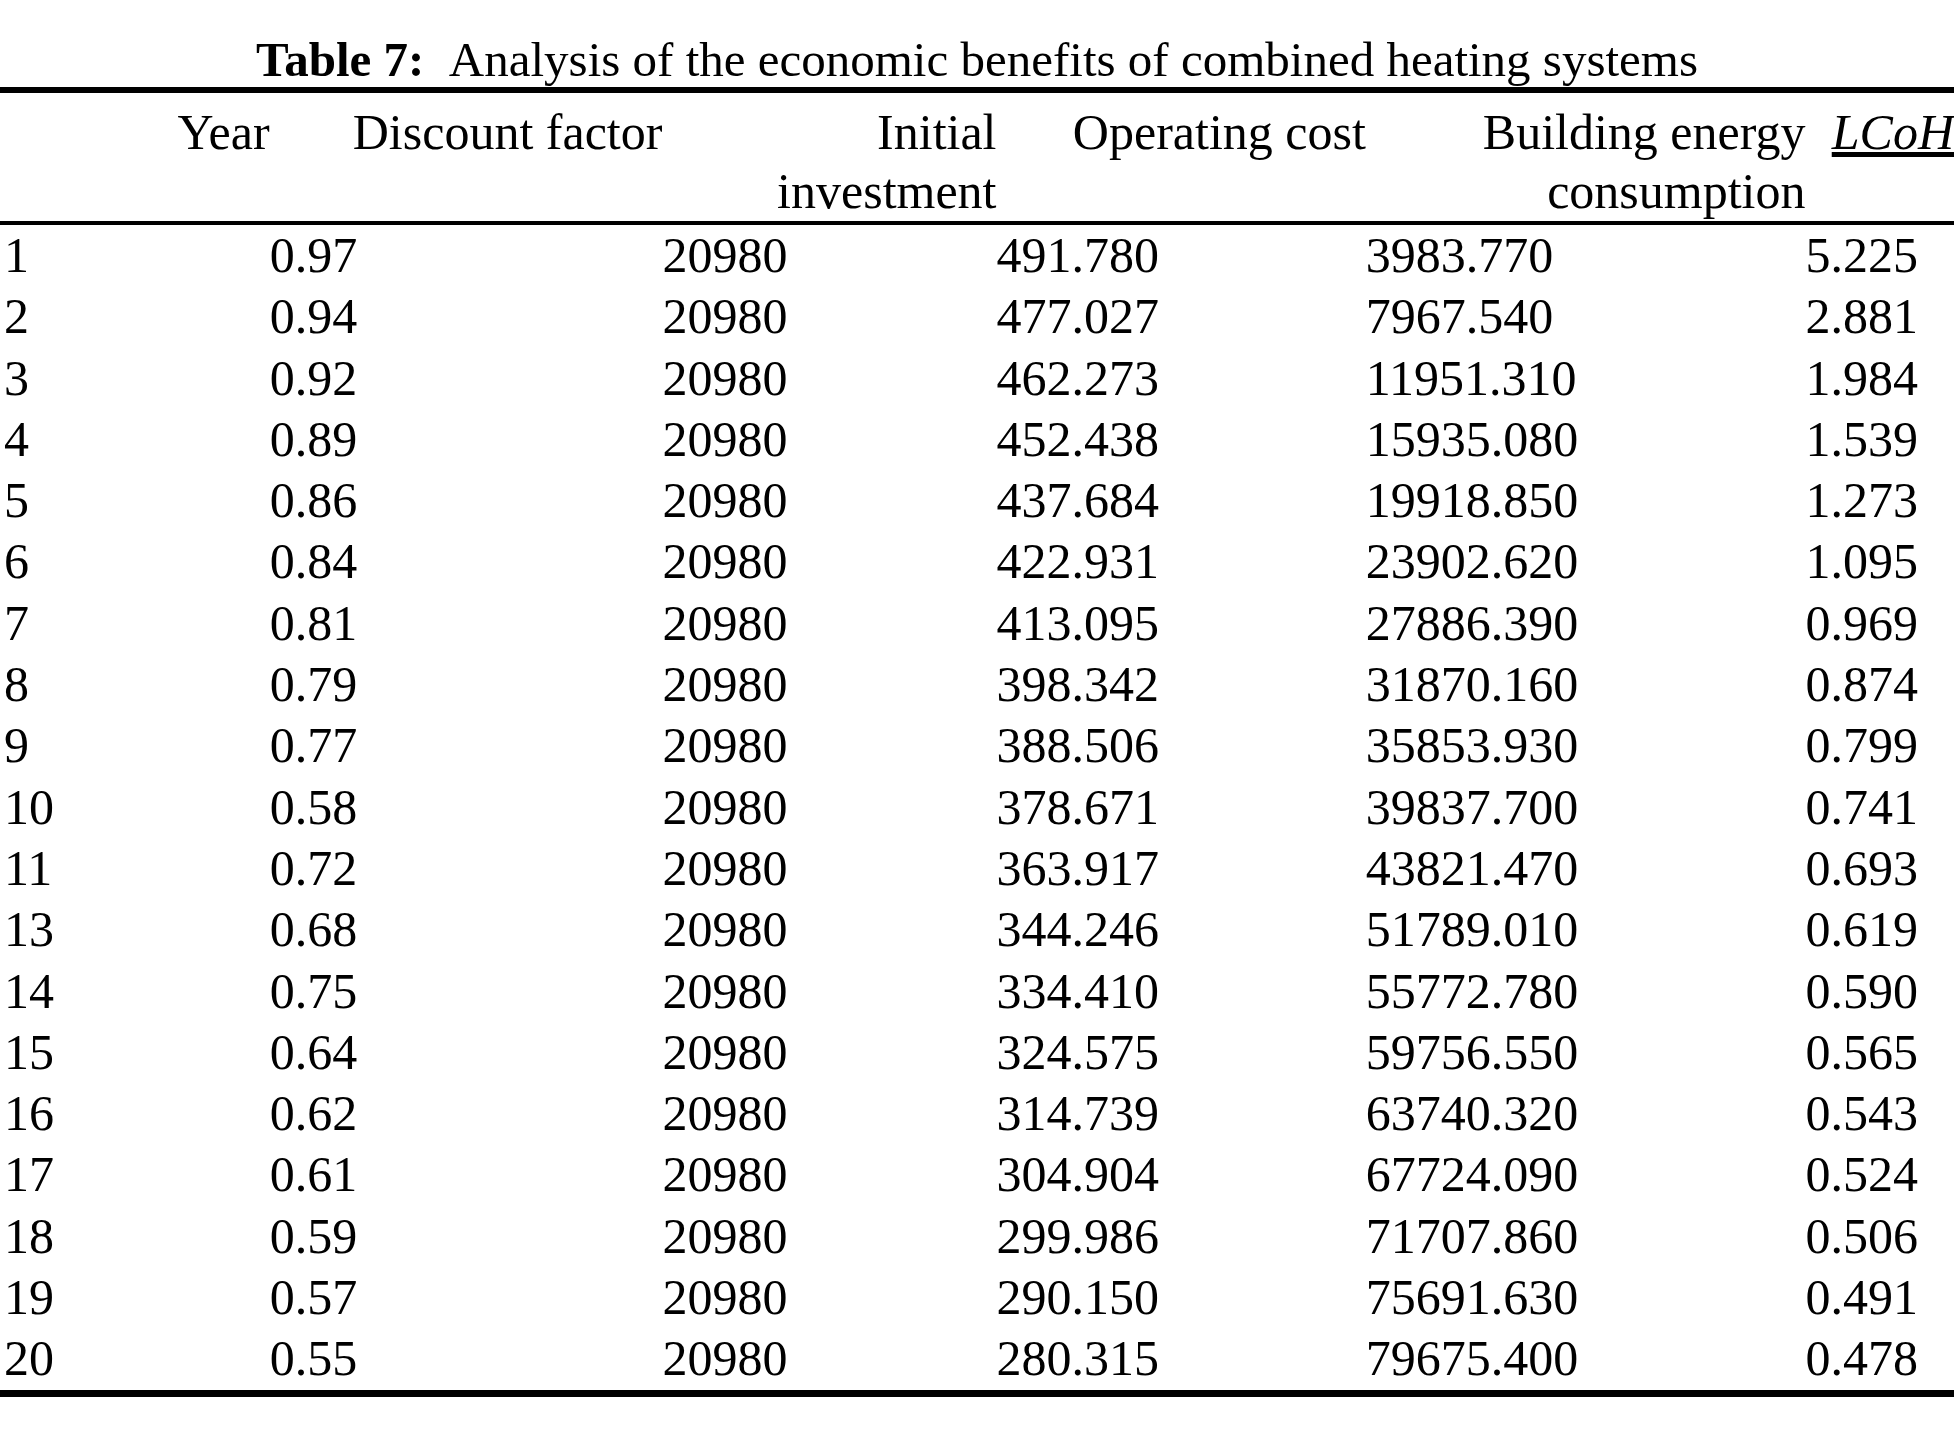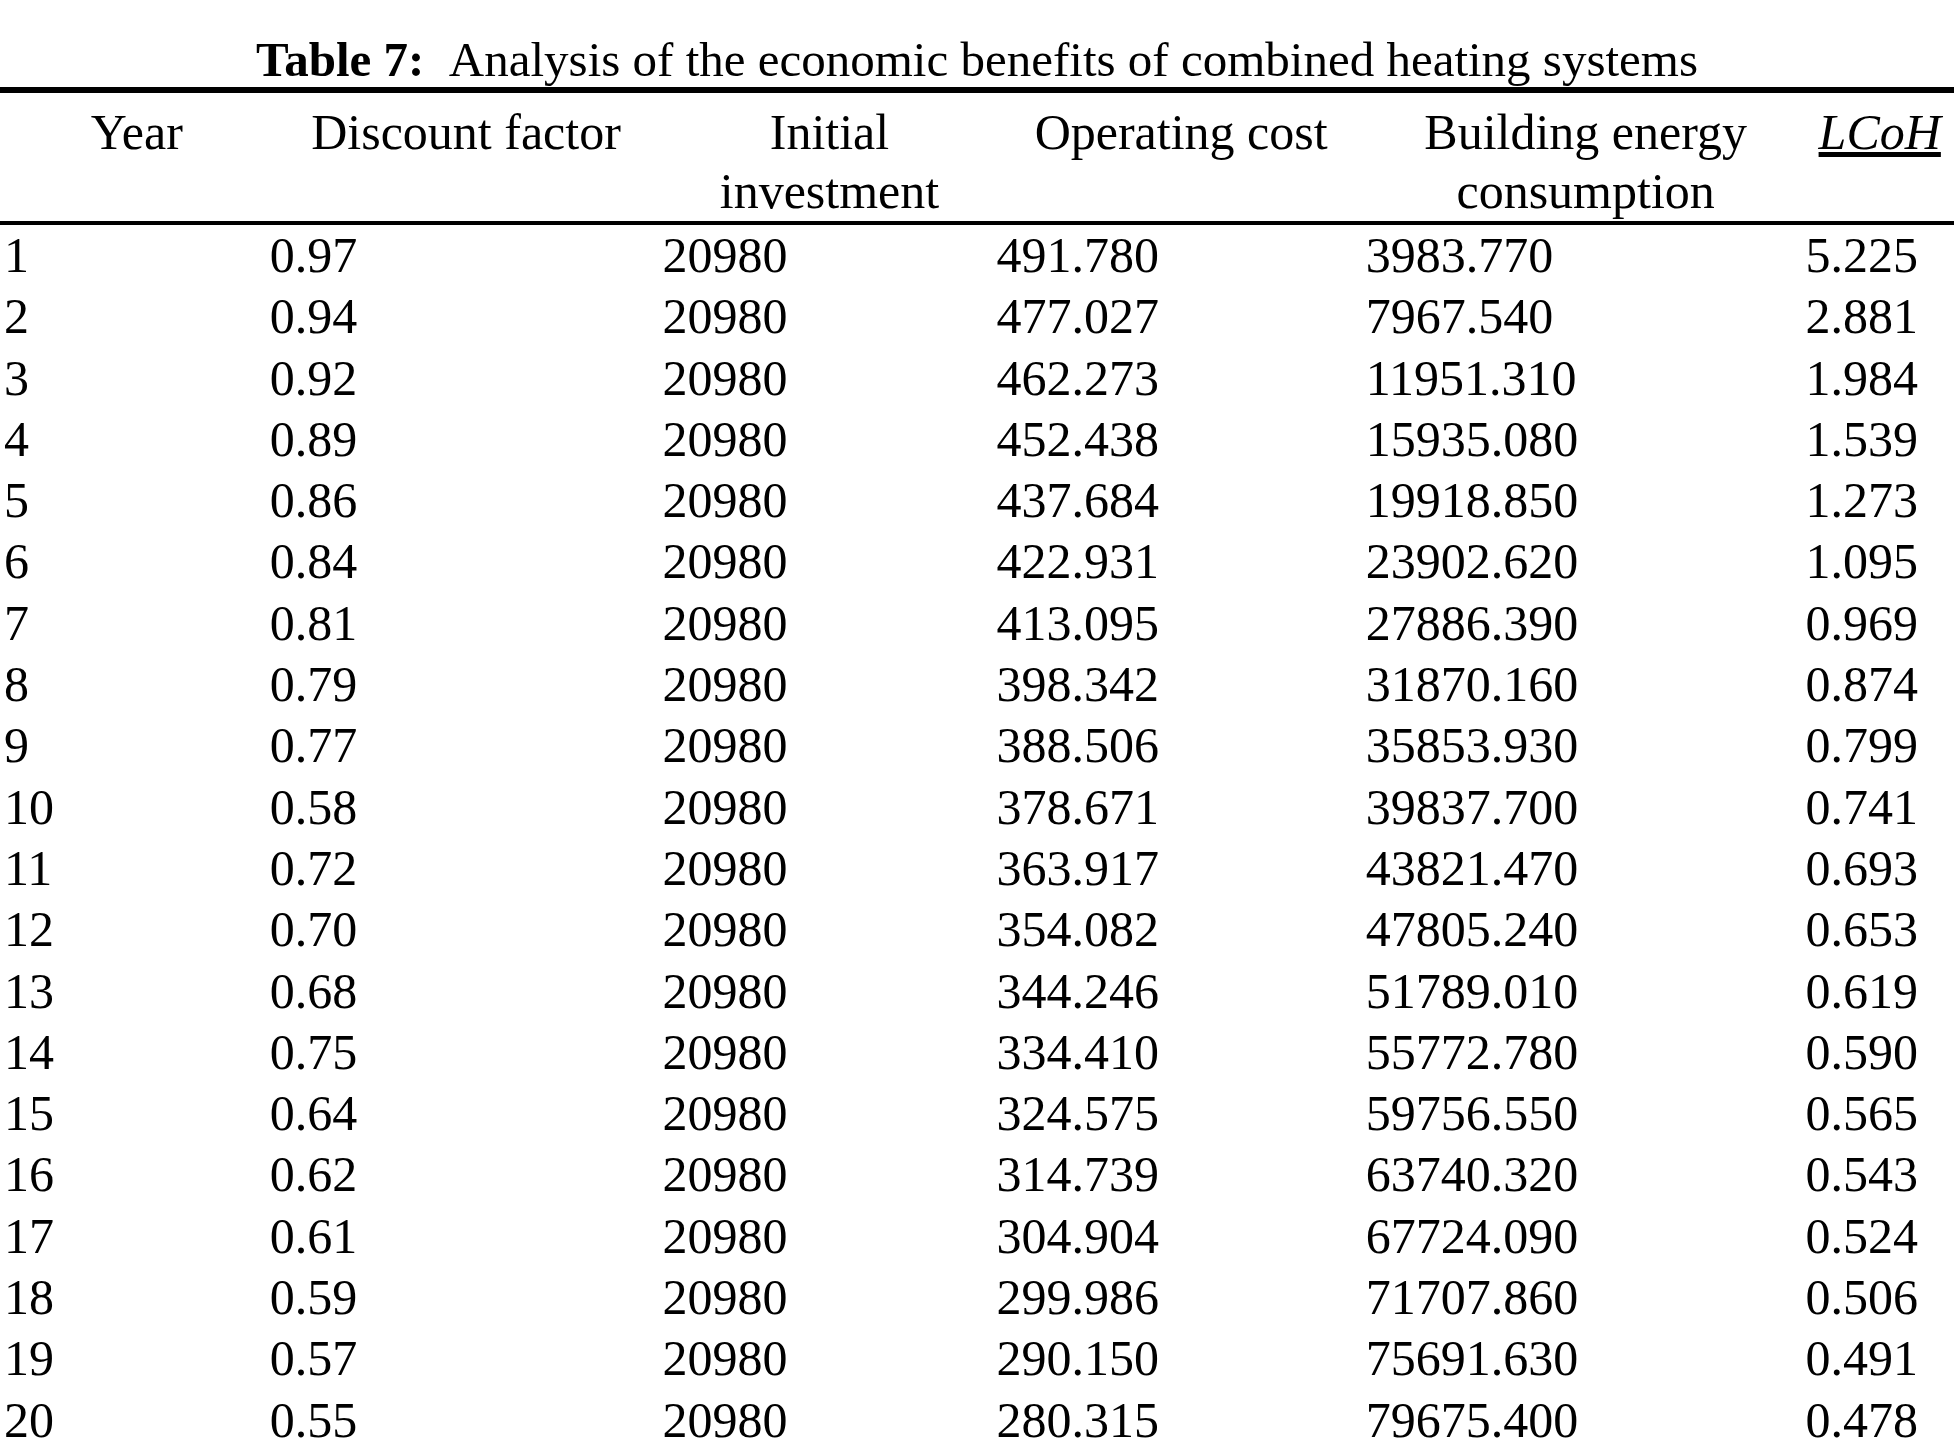--- a/index.html
+++ b/index.html
@@ -41,21 +41,21 @@
     border-top: 6px solid #000000;
     border-bottom: 7px solid #000000;
   }
   col.c-year      { width: 13.8%; }
   col.c-discount  { width: 20.1%; }
   col.c-initial   { width: 17.1%; }
   col.c-operating { width: 18.9%; }
   col.c-building  { width: 22.5%; }
   col.c-lcoh      { width: 7.6%;  }
   thead th {
-    text-align: center;
+    text-align: right;
     font-weight: normal;
     vertical-align: top;
     padding: 10px 0 0 0;
     line-height: 59px;
     height: 122px;
     box-sizing: border-box;
     border-bottom: 4px solid #000000;
   }
   thead th:first-child, tbody td:first-child { padding-left: 4px; }
   thead th.italic { font-style: italic; text-decoration: underline; }
@@ -181,28 +181,20 @@
         </tr>
         <tr>
           <td>11</td>
           <td>0.72</td>
           <td>20980</td>
           <td>363.917</td>
           <td>43821.470</td>
           <td>0.693</td>
         </tr>
         <tr>
-          <td>12</td>
-          <td>0.70</td>
-          <td>20980</td>
-          <td>354.082</td>
-          <td>47805.240</td>
-          <td>0.653</td>
-        </tr>
-        <tr>
           <td>13</td>
           <td>0.68</td>
           <td>20980</td>
           <td>344.246</td>
           <td>51789.010</td>
           <td>0.619</td>
         </tr>
         <tr>
           <td>14</td>
           <td>0.75</td>

